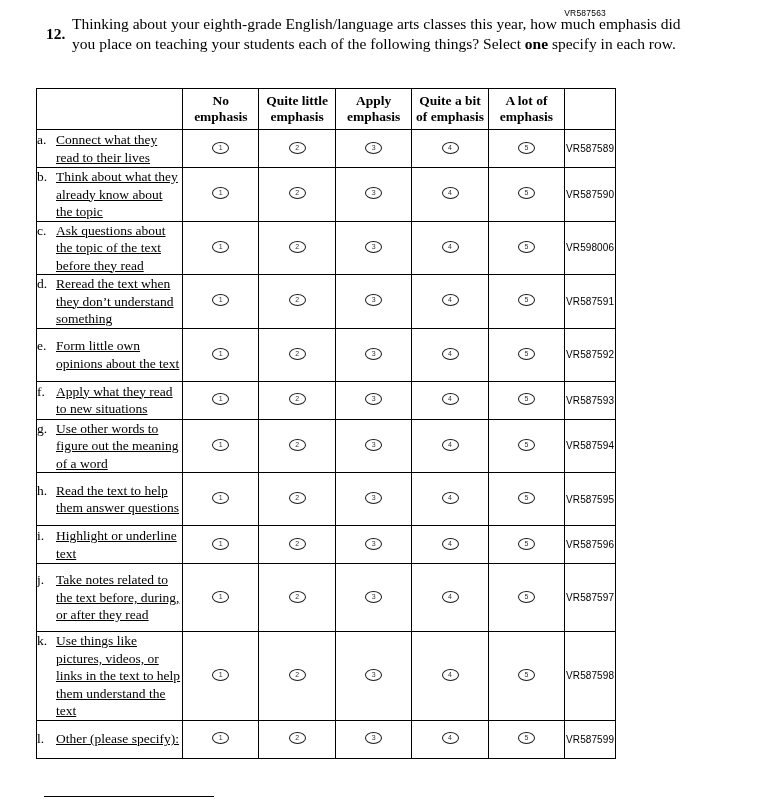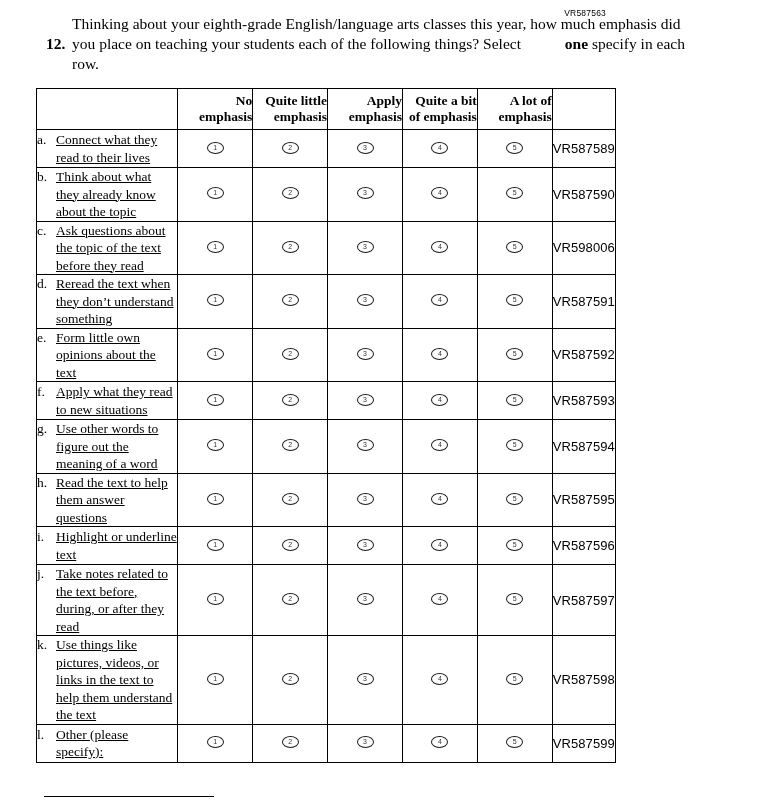--- a/index.html
+++ b/index.html
@@ -40,40 +40,40 @@
     font-weight: bold;
     font-size: 15.5px;
     line-height: 20px;
     width: 26px;
     flex: 0 0 26px;
   }
   .q-text {
     font-size: 15.5px;
     line-height: 20px;
   }
-  .q-text b { font-weight: bold; margin-left: 40px; }
+  .q-text b { font-weight: bold; }
 
   table.grid {
     position: absolute;
     left: 36px;
     top: 88px;
     border-collapse: collapse;
     table-layout: fixed;
   }
   table.grid th, table.grid td {
     border: 1px solid #000000;
     vertical-align: middle;
     padding: 0;
   }
   col.c-item   { width: 190px; }
   col.c-opt    { width: 91px; }
   col.c-id     { width: 52px; }
 
   thead th {
-    text-align: right;
+    text-align: center;
     font-weight: bold;
     font-size: 13.5px;
     line-height: 16px;
     height: 40px;
     padding: 2px 2px;
   }
   thead th.blank-left, thead th.blank-right {
     border: 1px solid #000000;
   }
 
@@ -93,21 +93,21 @@
   .item-text {
     flex: 1 1 auto;
     text-decoration: underline;
   }
   td.opt-cell {
     text-align: center;
   }
   td.id-cell {
     text-align: center;
     font-family: "Liberation Sans", sans-serif;
-    font-size: 13px;
+    font-size: 10px;
     letter-spacing: 0.1px;
   }
 
   .bubble {
     display: inline-block;
     width: 15px;
     height: 10px;
     border: 1px solid #1a1a1a;
     border-radius: 50%;
     position: relative;

